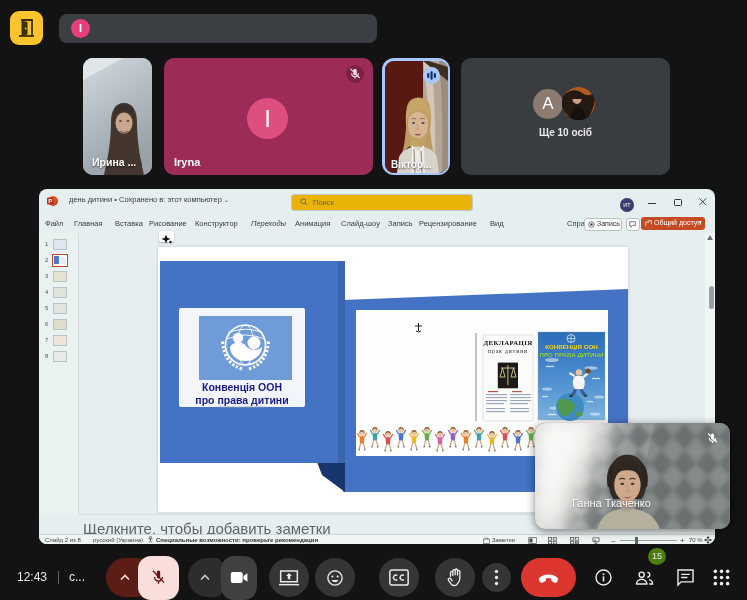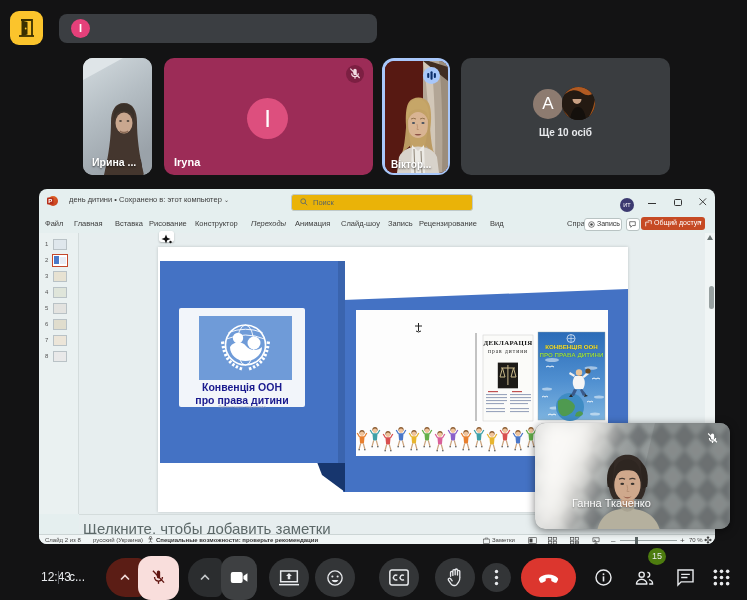--- a/index.html
+++ b/index.html
@@ -446,21 +446,21 @@
       <path d="M7 11 a5 5 0 0 0 10 0"></path>
       <path d="M12 16 v3.2"></path>
       <path d="M5 4 L19 18"></path>
     </g>
   </svg>
   <div class="abs" style="left:10px;bottom:20px;color:#fdfdfd;font-size:11px;text-shadow:0 1px 2px rgba(0,0,0,.4);padding-left:27px;">Ганна Ткаченко</div>
 </div>
 
 <div id="bbar" class="abs" style="left:0;top:544px;width:747px;height:56px;background:#131314;">
 
-  <div class="abs" style="left:17px;top:26px;font-size:12px;color:#e8eaed;margin-left:24px;">12:43</div>
+  <div class="abs" style="left:17px;top:26px;font-size:12px;color:#e8eaed;">12:43</div>
   <div class="abs" style="left:57.5px;top:27px;width:1px;height:13px;background:#5f6368;"></div>
   <div class="abs" style="left:69px;top:26px;font-size:12px;color:#e8eaed;">c...</div>
 
   <div class="abs" style="left:106px;top:14px;width:38px;height:39px;background:#5b1d15;border-radius:20px 6px 6px 20px;">
     <svg class="abs" style="left:13px;top:14px;" width="12" height="12" viewBox="0 0 12 12">
         <path d="M2 7.5 L6 3.5 L10 7.5" stroke="#f2dddc" stroke-width="1.6" fill="none"></path>
       </svg>
   </div>
   <div class="abs" style="left:138px;top:11.5px;width:41px;height:44px;background:#f9dedc;border-radius:13px;">
     <svg class="abs" style="left:11px;top:11px;" width="19" height="21" viewBox="0 0 24 26">

